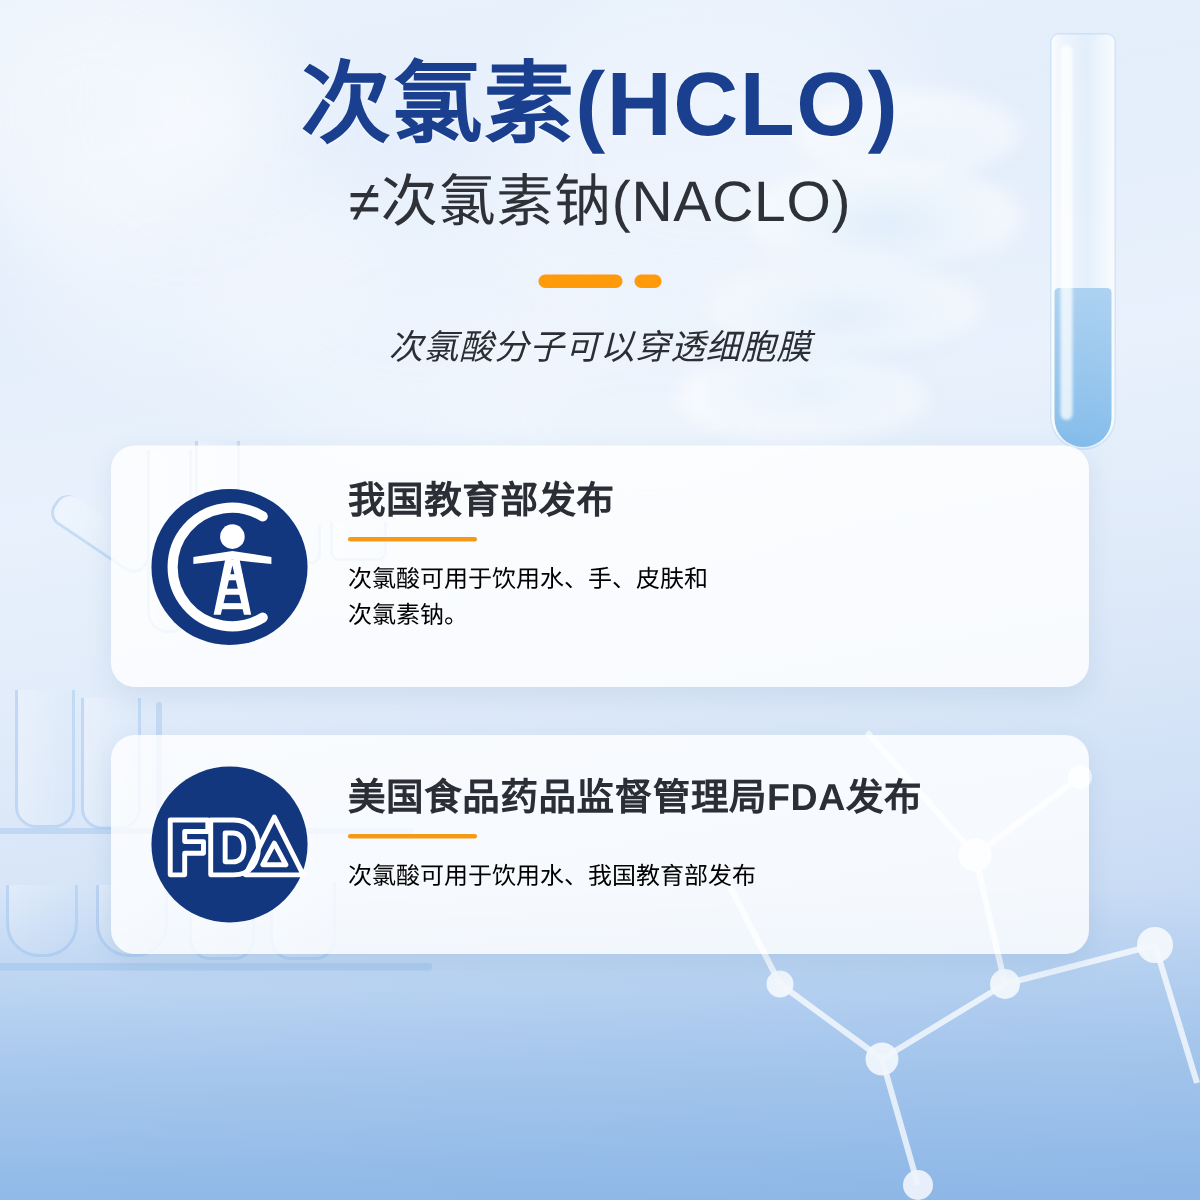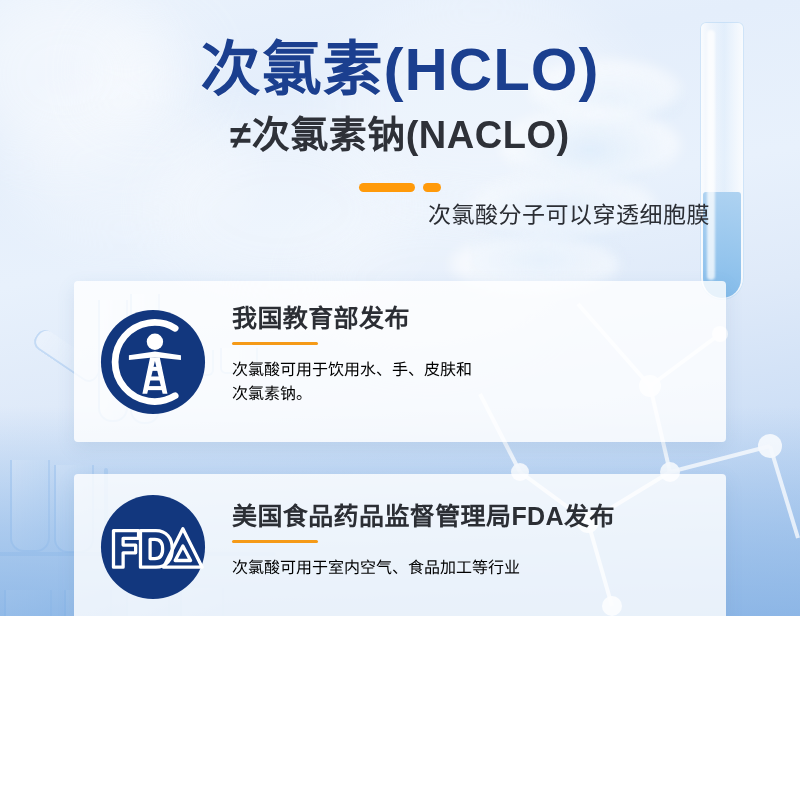--- a/index.html
+++ b/index.html
@@ -3,21 +3,21 @@
 <meta charset="utf-8">
 <style>
   html, body {
     margin: 0;
     padding: 0;
     background: #ffffff;
   }
   #poster {
     position: relative;
     width: 800px;
-    height: 616px;
+    height: 800px;
     overflow: hidden;
     font-family: "Liberation Sans", "DejaVu Sans", sans-serif;
     background: linear-gradient(170deg,
         #eaf2fc 0%,
         #e4eefb 18%,
         #e8f1fc 38%,
         #dfeaf9 55%,
         #cfe0f6 72%,
         #bdd4f1 88%,
         #b3ccee 100%);
@@ -111,63 +111,64 @@
     font-weight: 700;
     letter-spacing: 1px;
     color: #1b3f8f;
     line-height: 1.05;
     margin: 0;
     text-shadow: 0 1px 0 rgba(255,255,255,.45);
   }
   .title-sub {
     margin: 14px 0 0 0;
     font-size: 38px;
-    font-weight: 700;
+    font-weight: 400;
     color: #2e3138;
     letter-spacing: .5px;
     line-height: 1.1;
   }
 
   .divider-dashes {
     margin: 26px auto 0 auto;
     width: 96px;
     display: flex;
     align-items: center;
     gap: 8px;
     justify-content: center;
   }
   .dash-long  { width: 56px; height: 9px; border-radius: 5px; background: #ff9a0a; }
   .dash-short { width: 18px; height: 9px; border-radius: 5px; background: #ff9a0a; }
 
   .lead {
-    margin: 6px auto 0 auto;
+    margin: 22px auto 0 auto;
     width: 620px;
     font-size: 23px;
     line-height: 1.55;
     color: #2b2e34;
-    text-align: right;
+    text-align: center;
     letter-spacing: .5px;
+    font-style: italic;
   }
   .lead div { white-space: nowrap; }
 
   
   .cards {
     position: relative;
     margin: 48px auto 0 auto;
     width: 652px;
     display: flex;
     flex-direction: column;
     gap: 32px;
   }
   .card {
     position: relative;
     display: flex;
     align-items: center;
     gap: 26px;
-    border-radius: 4px;
+    border-radius: 16px;
     background: rgba(255,255,255,0.80);
     box-shadow: 0 6px 18px rgba(80,120,170,0.13);
     padding: 20px 26px;
     min-height: 118px;
     box-sizing: border-box;
   }
   .card.card-1 { padding: 22px 26px; min-height: 142px; }
   .card-logo { flex: 0 0 auto; width: 106px; height: 106px; }
   .card-body { flex: 1 1 auto; min-width: 0; }
   .card-title {
@@ -313,19 +314,19 @@
 
           <path d="M86 36 L106 76 L66 76 Z M86 54 L94 69 L78 69 Z"></path>
         </g>
       </svg>
 
       <div class="card-body">
         <p class="card-title">美国食品药品监督管理局FDA发布</p>
         <div class="card-rule"></div>
         <p class="card-text">
           </p>
-          <div>次氯酸可用于室内空气、食品加工等行业</div>
+          <div>次氯酸可用于饮用水、我国教育部发布</div>
         <p></p>
       </div>
     </div>
 
   </div>
 </div>
 
 </body></html>

